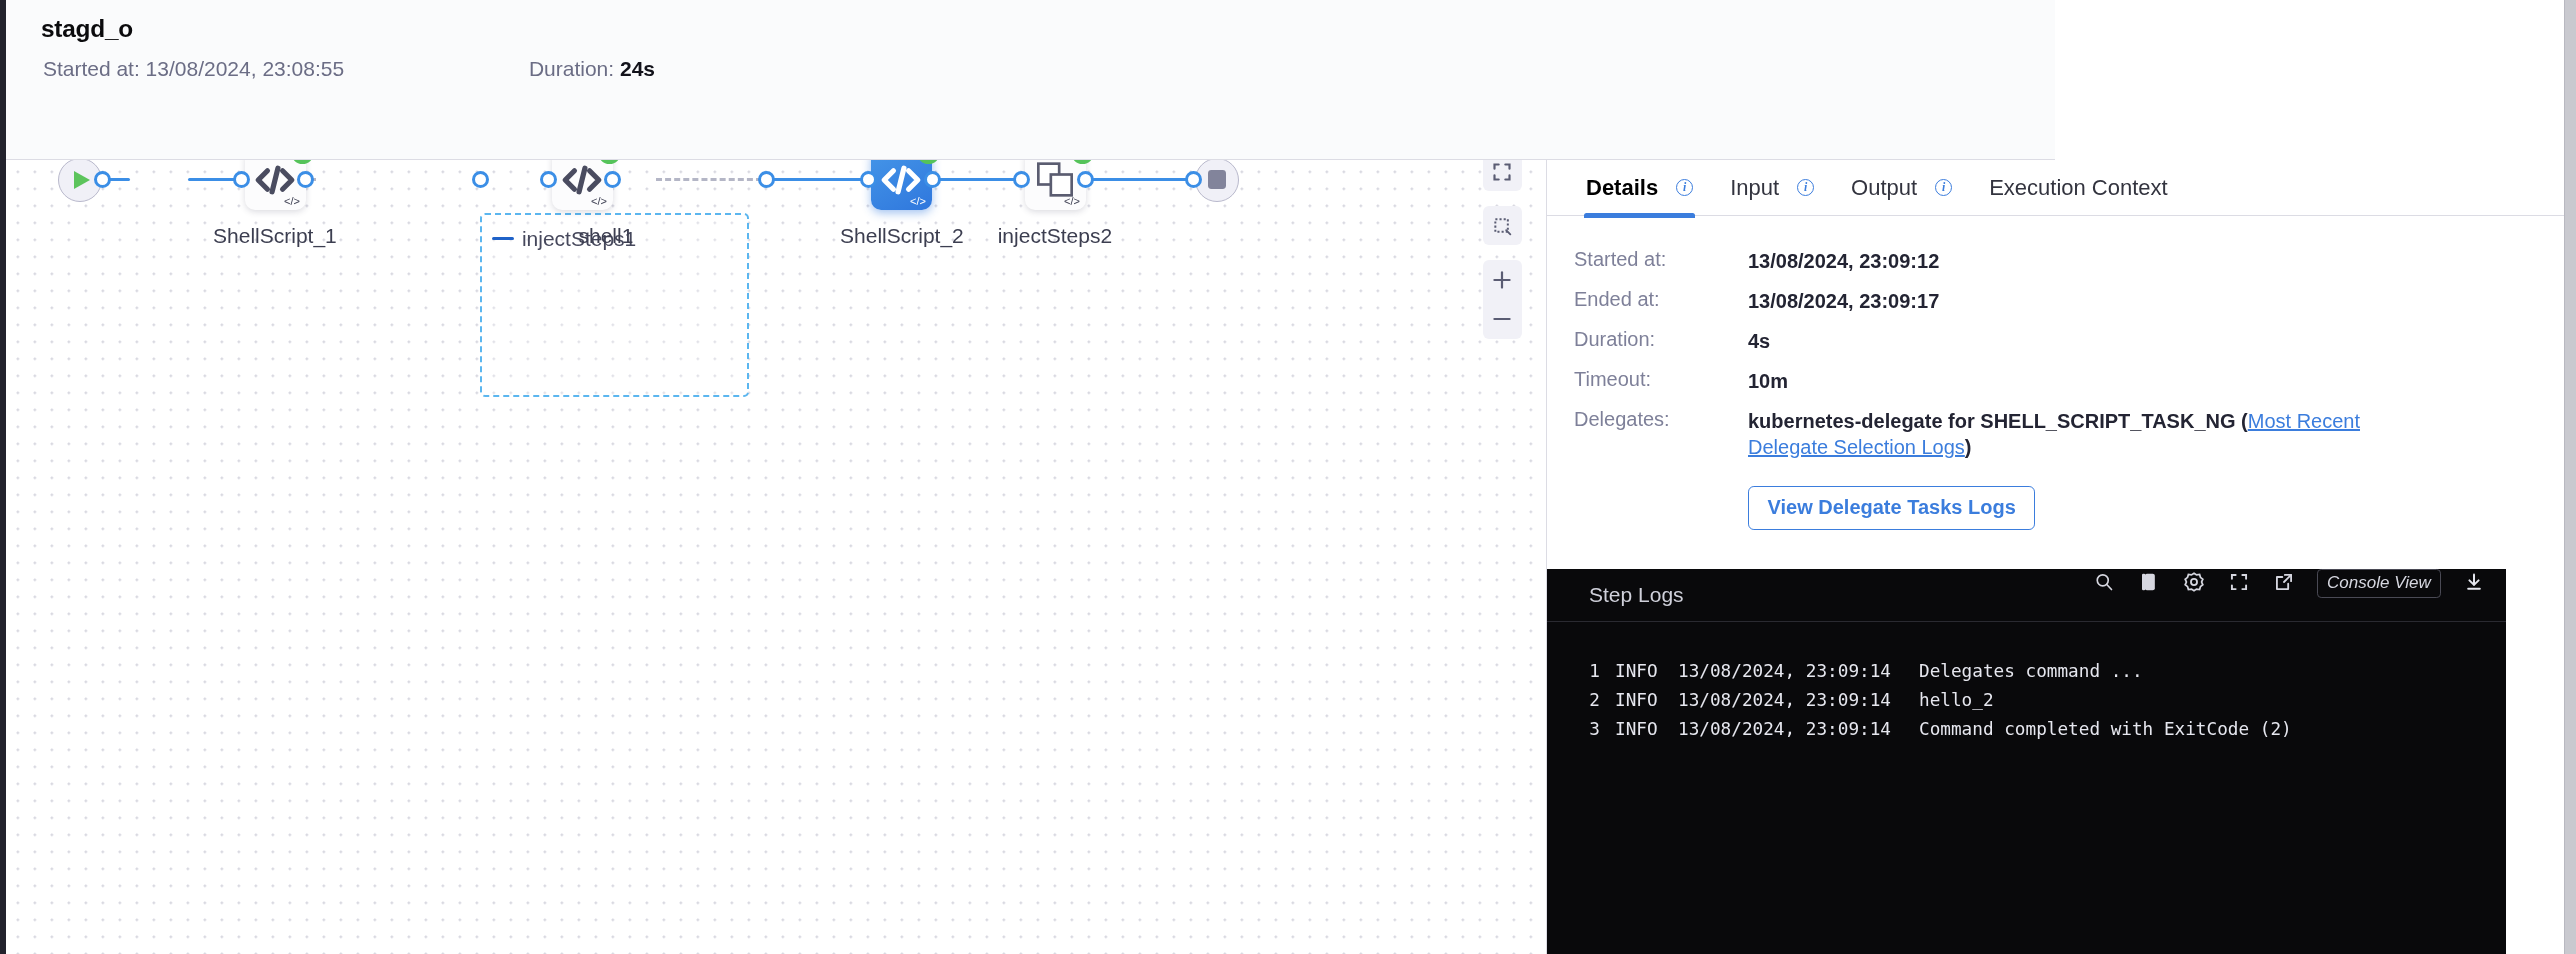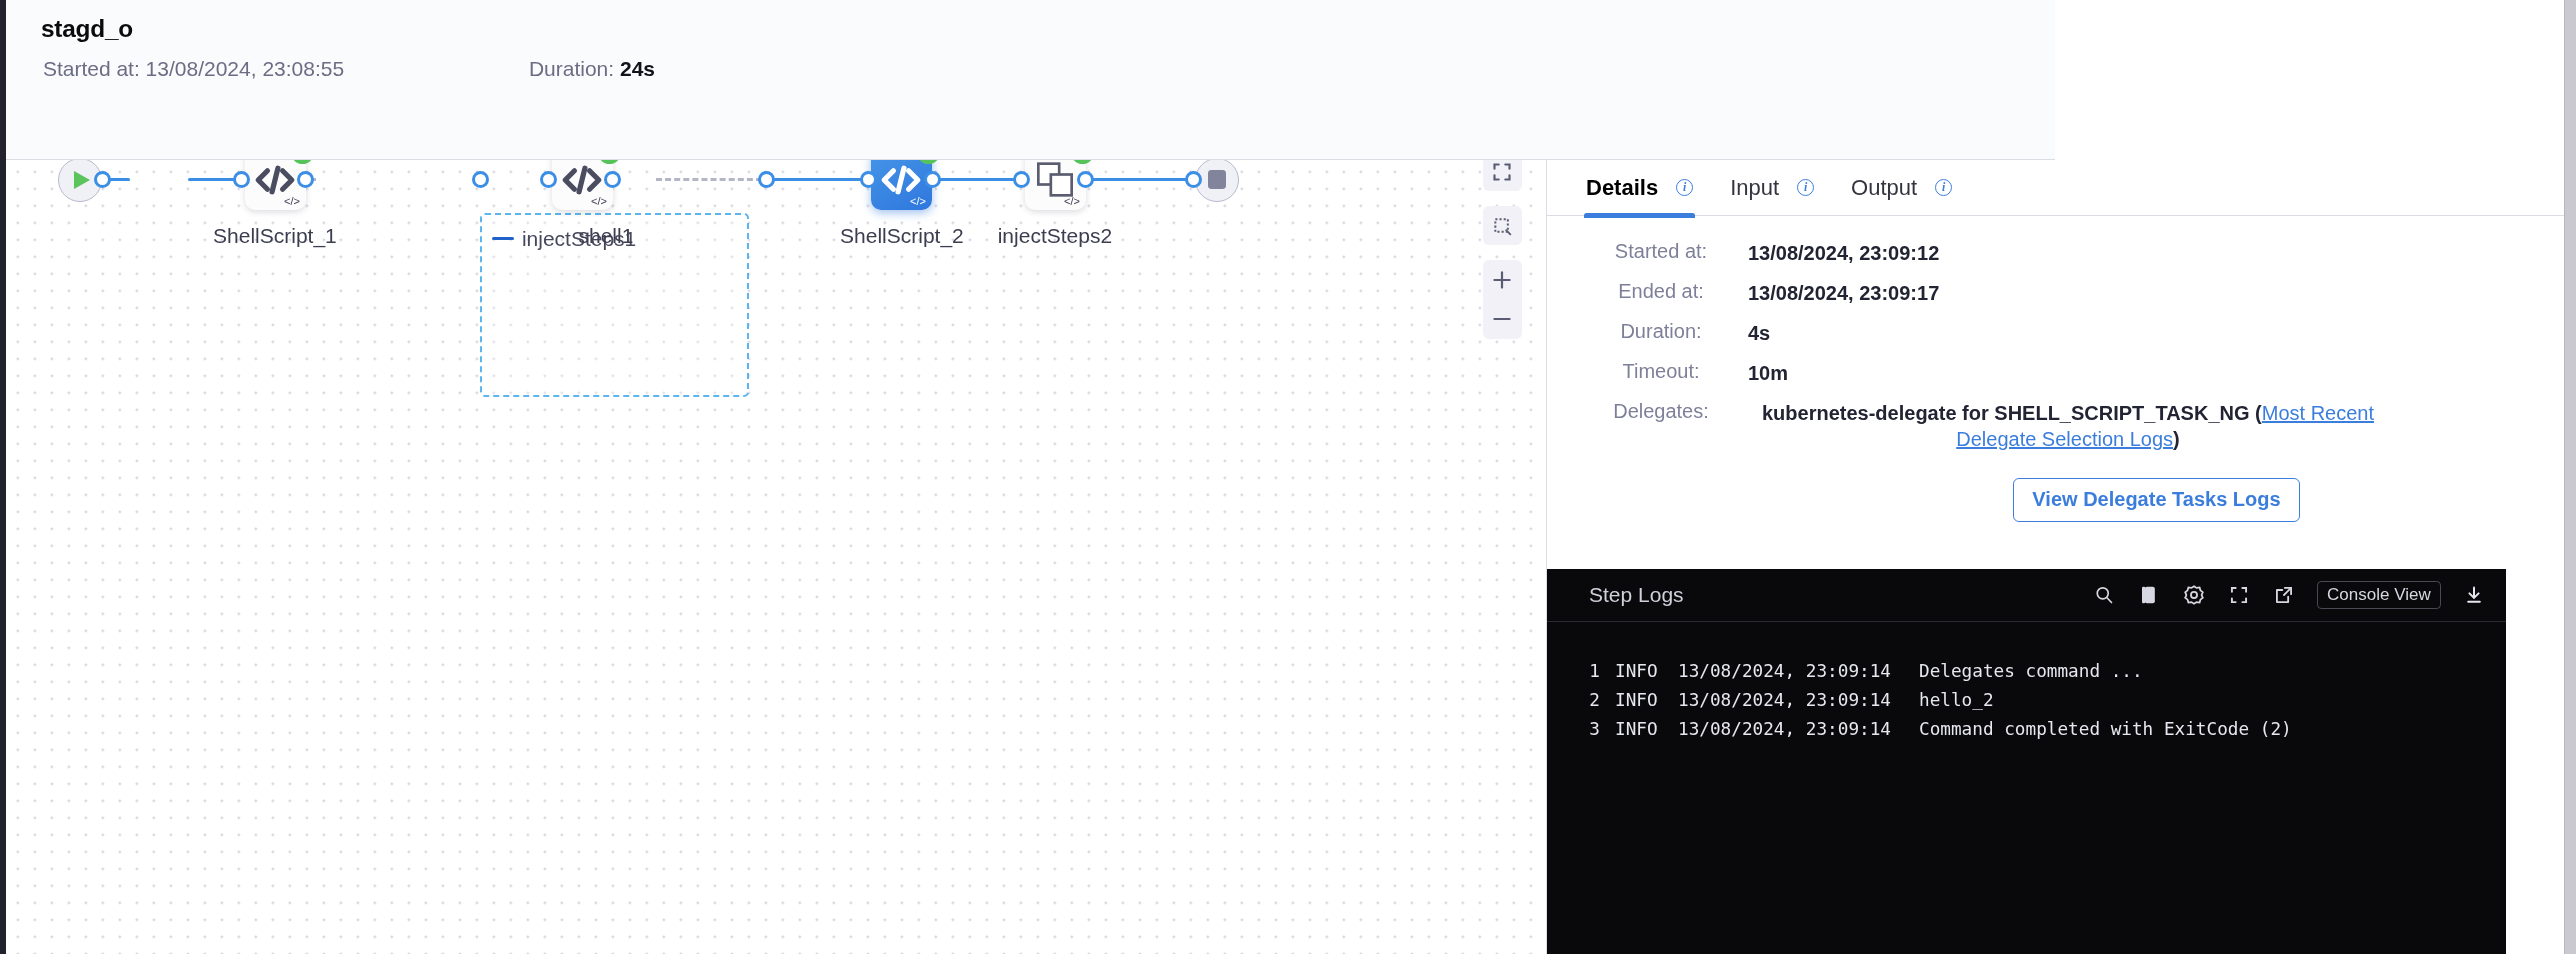--- a/index.html
+++ b/index.html
@@ -194,25 +194,24 @@
   }
   .info-i {
     width: 17px; height: 17px; border-radius: 50%;
     border: 1.7px solid #3b7ddd; color: #3b7ddd;
     font-size: 11.8px; font-weight: bold; font-style: italic;
     display: inline-flex; align-items: center; justify-content: center;
     box-sizing: border-box; font-family: "Liberation Serif", serif;
   }
 
   .details {
-    position: absolute; left: 0; top: 56px;
+    position: absolute; left: 0; top: 64px;
     width: 100%; height: 353px;
     box-sizing: border-box;
     padding: 24.4px 0 0 0;
-    text-align: center;
   }
   .drow {
     position: relative; display: flex;
     padding: 0 0 0 27px; margin-bottom: 13.5px;
   }
   .dlabel {
     width: 174px; flex: none;
     font-size: 20px; color: #7e8099;
   }
   .dvalue {
@@ -239,21 +238,21 @@
     position: relative; height: 52px;
     border-bottom: 1.3px solid #2a2a31;
     display: flex; align-items: center;
   }
   .logs-title {
     position: absolute; left: 42px; top: 14.3px;
     font-size: 21px; color: #cfd0da;
   }
   .logs-tools {
     position: absolute; right: 20px; top: 0; height: 52px;
-    display: flex; align-items: center; gap: 20px;
+    display: flex; align-items: flex-start; gap: 20px; font-style: italic;
   }
   .tool-ico {
     width: 25px; height: 25px;
     display: flex; align-items: center; justify-content: center;
   }
   .console-btn {
     border: 1.3px solid #4a4a55; border-radius: 4.2px;
     padding: 3.4px 9.3px; font-size: 17px; color: #d6d7e0;
   }
   .log-body {
@@ -471,20 +470,23 @@
         <span>Details</span>
         <span class="info-i">i</span>
       </div>
       <div class="tab">
         <span>Input</span>
         <span class="info-i">i</span>
       </div>
       <div class="tab">
         <span>Output</span>
         <span class="info-i">i</span>
+      </div>
+      <div class="tab">
+        <span>Execution Context</span>
       </div>
     </div>
 
     <div class="details">
       <div class="drow">
         <div class="dlabel">Started at:</div>
         <div class="dvalue">13/08/2024, 23:09:12</div>
       </div>
       <div class="drow">
         <div class="dlabel">Ended at:</div>

